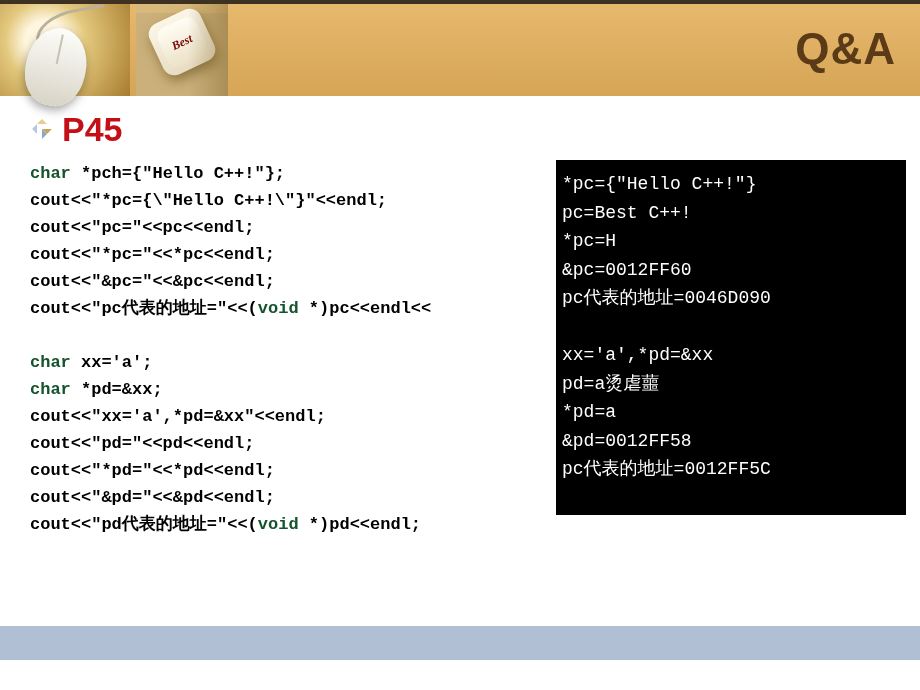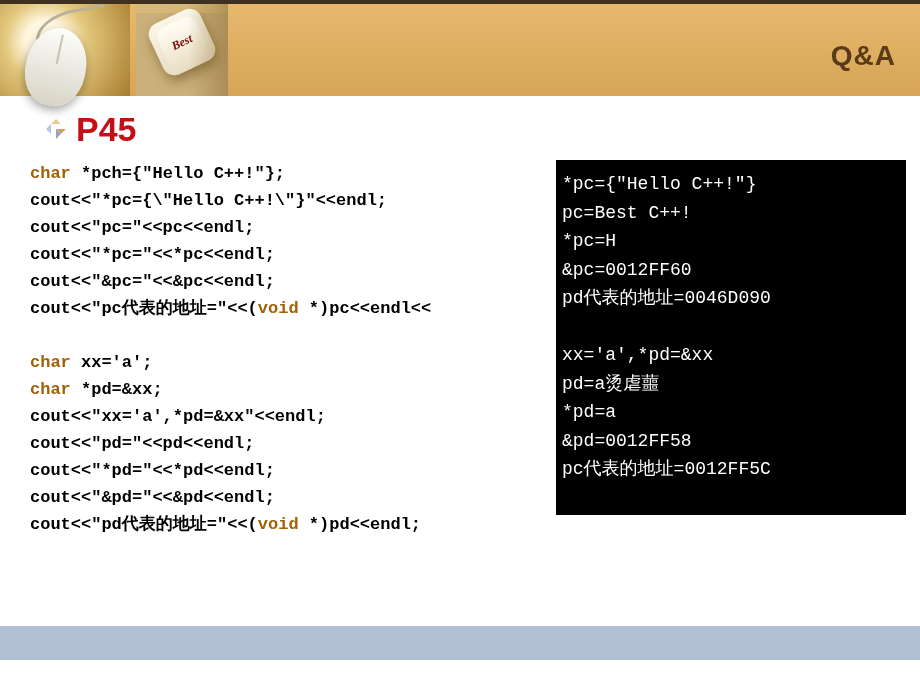--- a/index.html
+++ b/index.html
@@ -106,30 +106,30 @@
     border-radius: 10px;
     display: flex;
     align-items: center;
     justify-content: center;
     font: italic 700 12px/1 "Comic Sans MS", cursive;
     color: #7a0808;
   }
   .title {
     position: absolute;
     right: 24px;
-    top: 36px;
+    top: 20px;
     font-family: Verdana, Arial, sans-serif;
     font-weight: 900;
-    font-size: 28px;
+    font-size: 44px;
     color: #5a3a17;
     letter-spacing: 1px;
   }
   .bullet-row {
     position: absolute;
-    left: 46px;
+    left: 32px;
     top: 112px;
     display: flex;
     align-items: center;
     gap: 4px;
   }
   .diamond {
     width: 20px;
     height: 20px;
     position: relative;
     margin-right: 6px;
@@ -175,21 +175,21 @@
     width: 350px;
     background: #000;
     color: #fff;
     font-family: "SimSun", Consolas, "Courier New", monospace;
     font-size: 18px;
     line-height: 28.5px;
     padding: 10px 6px;
     box-sizing: border-box;
     white-space: pre;
   }
-  .kw { color: #a16207; }
+  .kw { color: #14532d; }
   .footer-band {
     position: absolute;
     left: 0;
     bottom: 30px;
     width: 100%;
     height: 34px;
     background: #b0bfd4;
   }
 </style>
 </head>
@@ -229,21 +229,21 @@
 <span class="kw">char</span><span> *pd=&amp;xx;</span>
 <span>cout&lt;&lt;"xx='a',*pd=&amp;xx"&lt;&lt;endl;</span>
 <span>cout&lt;&lt;"pd="&lt;&lt;pd&lt;&lt;endl;</span>
 <span>cout&lt;&lt;"*pd="&lt;&lt;*pd&lt;&lt;endl;</span>
 <span>cout&lt;&lt;"&amp;pd="&lt;&lt;&amp;pd&lt;&lt;endl;</span>
 <span>cout&lt;&lt;"pd代表的地址="&lt;&lt;(</span><span class="kw">void</span><span> *)pd&lt;&lt;endl;</span></div>
     <div class="console-panel"><span>*pc={"Hello C++!"}</span>
 <span>pc=Best C++!</span>
 <span>*pc=H</span>
 <span>&amp;pc=0012FF60</span>
-<span>pd代表的地址=0046D090</span>
+<span>pc代表的地址=0046D090</span>
 <span></span>
 <span>xx='a',*pd=&amp;xx</span>
 <span>pd=a烫虐蘁</span>
 <span>*pd=a</span>
 <span>&amp;pd=0012FF58</span>
 <span>pc代表的地址=0012FF5C</span></div>
   </div>
 
   <div class="footer-band"></div>
 </div>

